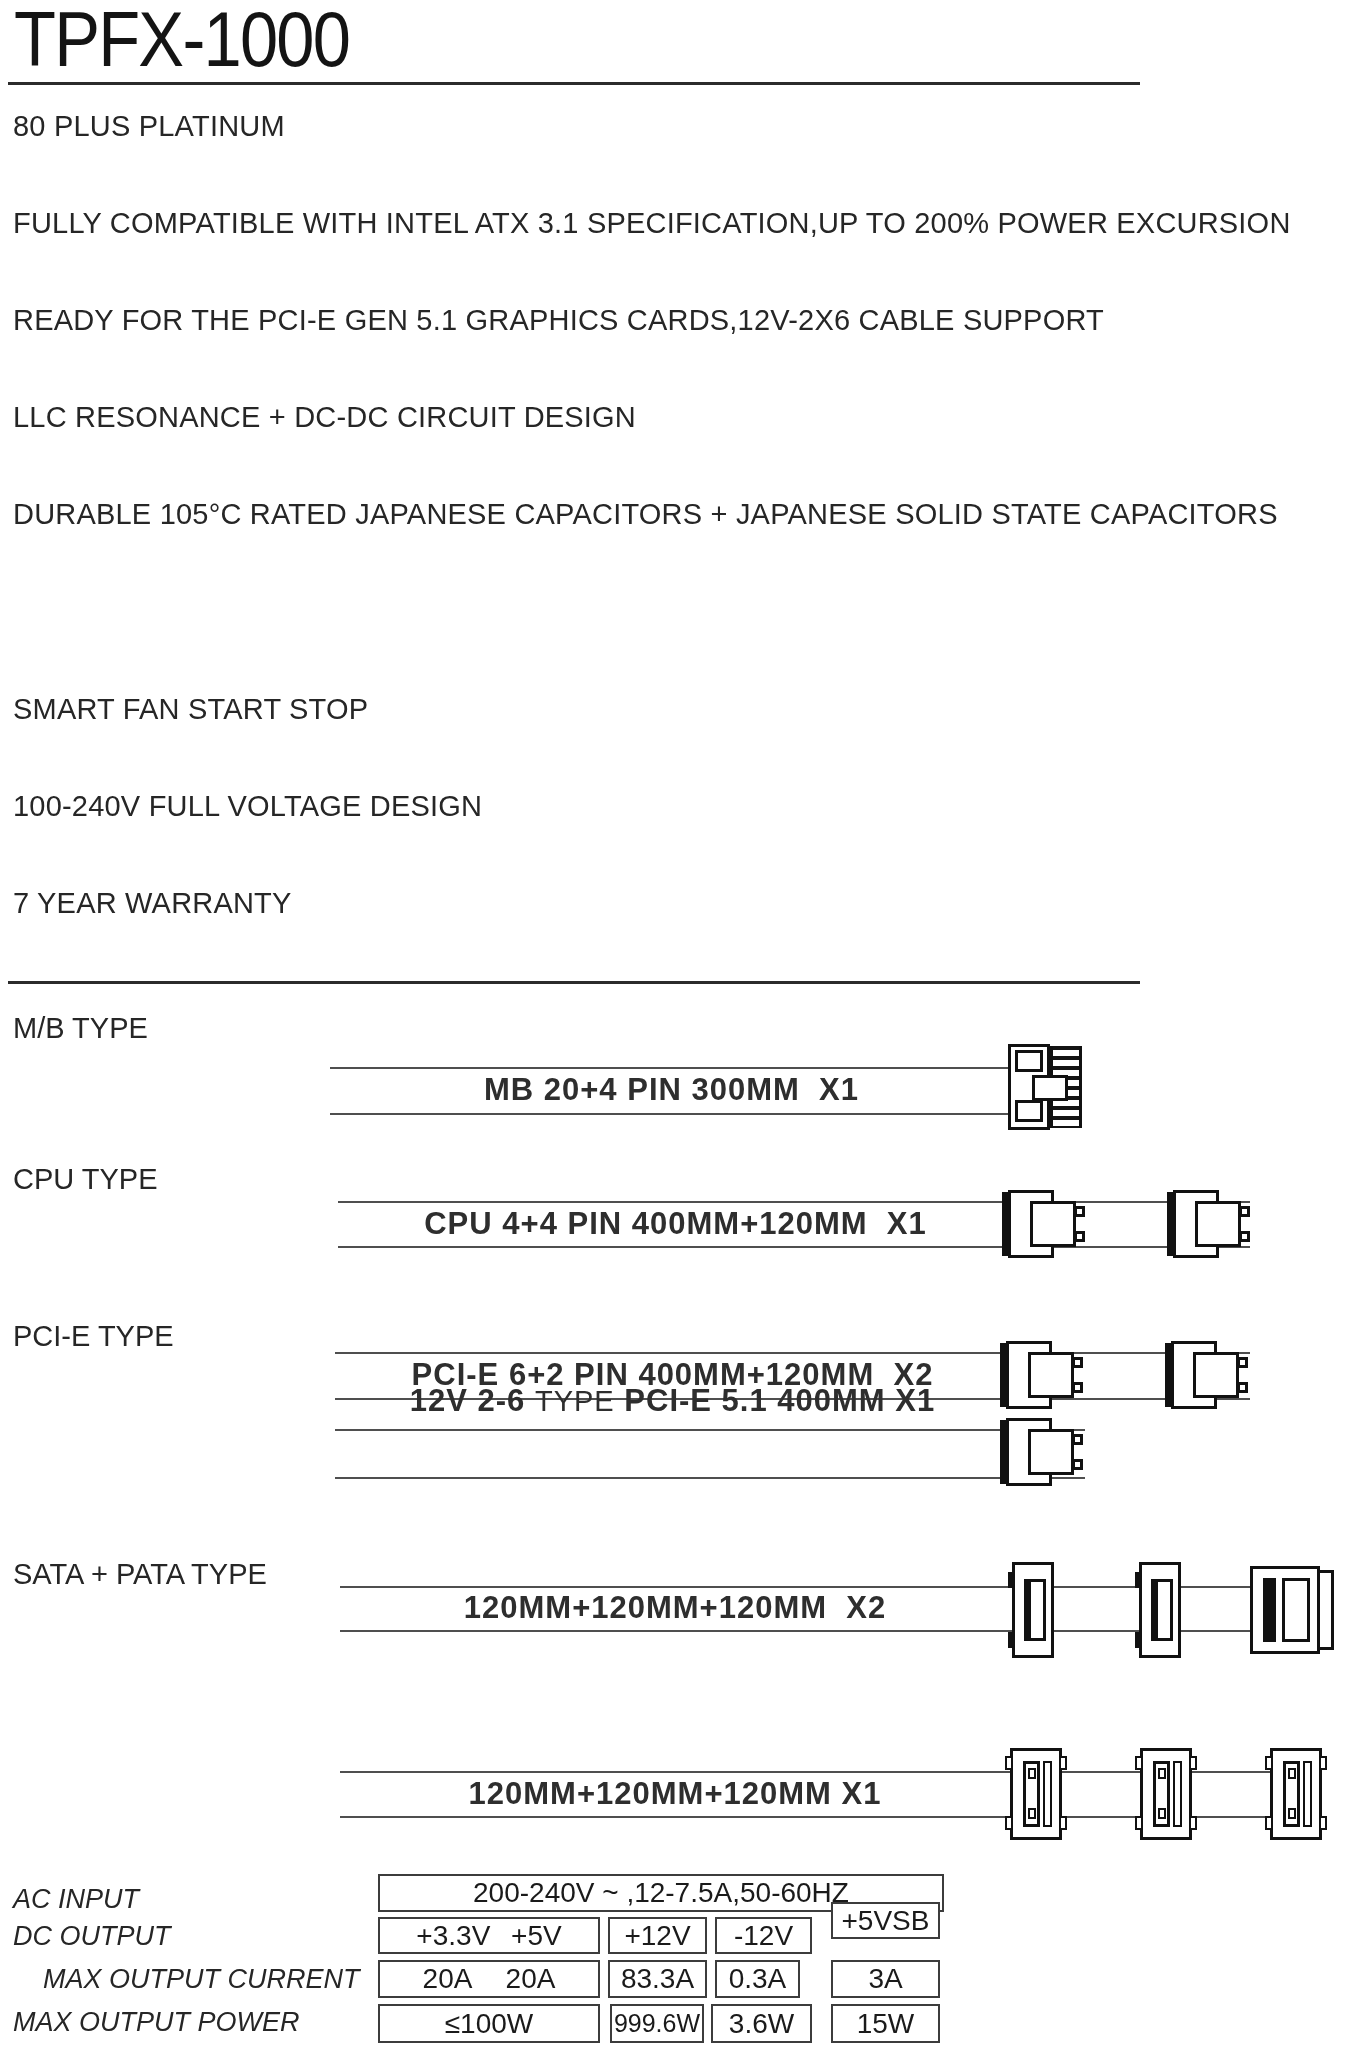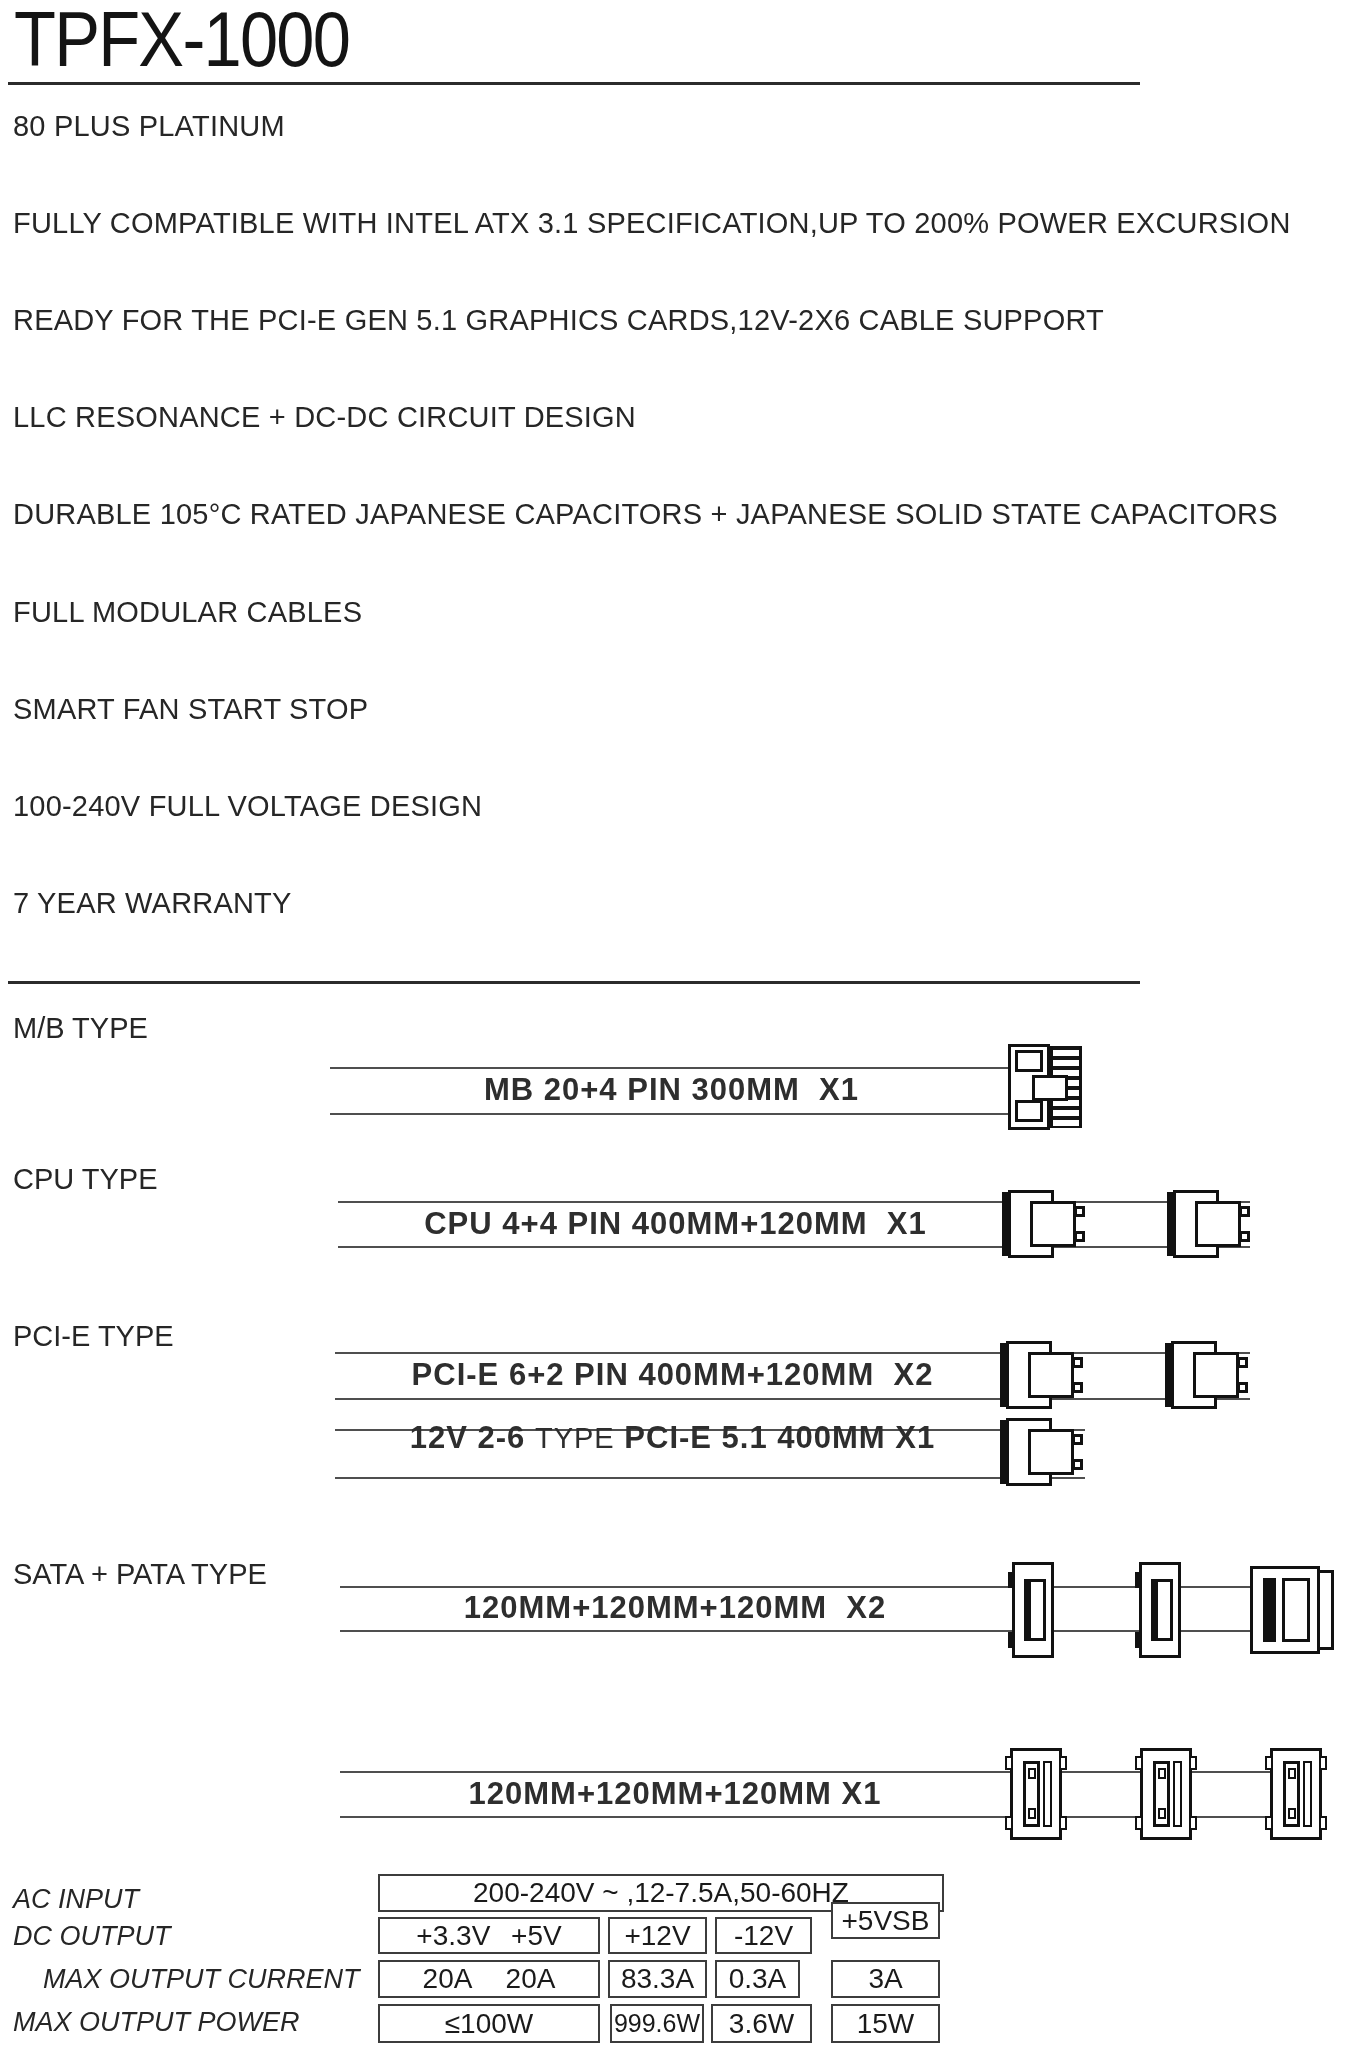--- a/index.html
+++ b/index.html
@@ -80,21 +80,20 @@
 <div id="app">
 
   <div class="title">TPFX-1000</div>
   <div class="rule" style="top:82px;"></div>
 
   <div class="feature" style="top:110px;">80 PLUS PLATINUM</div>
   <div class="feature" style="top:207px;">FULLY COMPATIBLE WITH INTEL ATX 3.1 SPECIFICATION,UP TO 200% POWER EXCURSION</div>
   <div class="feature" style="top:304px;">READY FOR THE PCI-E GEN 5.1 GRAPHICS CARDS,12V-2X6 CABLE SUPPORT</div>
   <div class="feature" style="top:401px;">LLC RESONANCE + DC-DC CIRCUIT DESIGN</div>
   <div class="feature" style="top:498px;">DURABLE 105°C RATED JAPANESE CAPACITORS + JAPANESE SOLID STATE CAPACITORS</div>
-  <div class="feature" style="top:596px;">FULL MODULAR CABLES</div>
   <div class="feature" style="top:693px;">SMART FAN START STOP</div>
   <div class="feature" style="top:790px;">100-240V FULL VOLTAGE DESIGN</div>
   <div class="feature" style="top:887px;">7 YEAR WARRANTY</div>
 
   <div class="rule" style="top:981px;"></div>
 
   <div class="sec-label" style="top:1012px;">M/B TYPE</div>
   <div class="band" style="left:330px;top:1067px;width:683px;height:44px;"></div>
   <div class="cable-label" style="left:330px;top:1067px;width:683px;height:46px;">MB 20+4 PIN 300MM  X1</div>
   <div class="conn conn-mb" style="left:1008px;top:1044px;">
@@ -136,21 +135,21 @@
   </div>
   <div class="conn conn8" style="left:1165px;top:1341px;">
     <i class="bar"></i>
       <i class="body"></i>
       <i class="inner"></i>
       <i class="t1"></i>
       <i class="t2"></i>
   </div>
 
   <div class="band" style="left:335px;top:1429px;width:750px;height:46px;"></div>
-  <div class="cable-label" style="left:335px;top:1414px;width:675px;height:48px;"><span>12V 2-6 </span><span class="thin">TYPE</span><span> PCI-E 5.1 400MM X1</span></div>
+  <div class="cable-label" style="left:335px;top:1377px;width:675px;height:48px;"><span>12V 2-6 </span><span class="thin">TYPE</span><span> PCI-E 5.1 400MM X1</span></div>
   <div class="conn conn8" style="left:1000px;top:1418px;">
     <i class="bar"></i>
       <i class="body"></i>
       <i class="inner"></i>
       <i class="t1"></i>
       <i class="t2"></i>
   </div>
 
   <div class="sec-label" style="top:1558px;">SATA + PATA TYPE</div>
 

